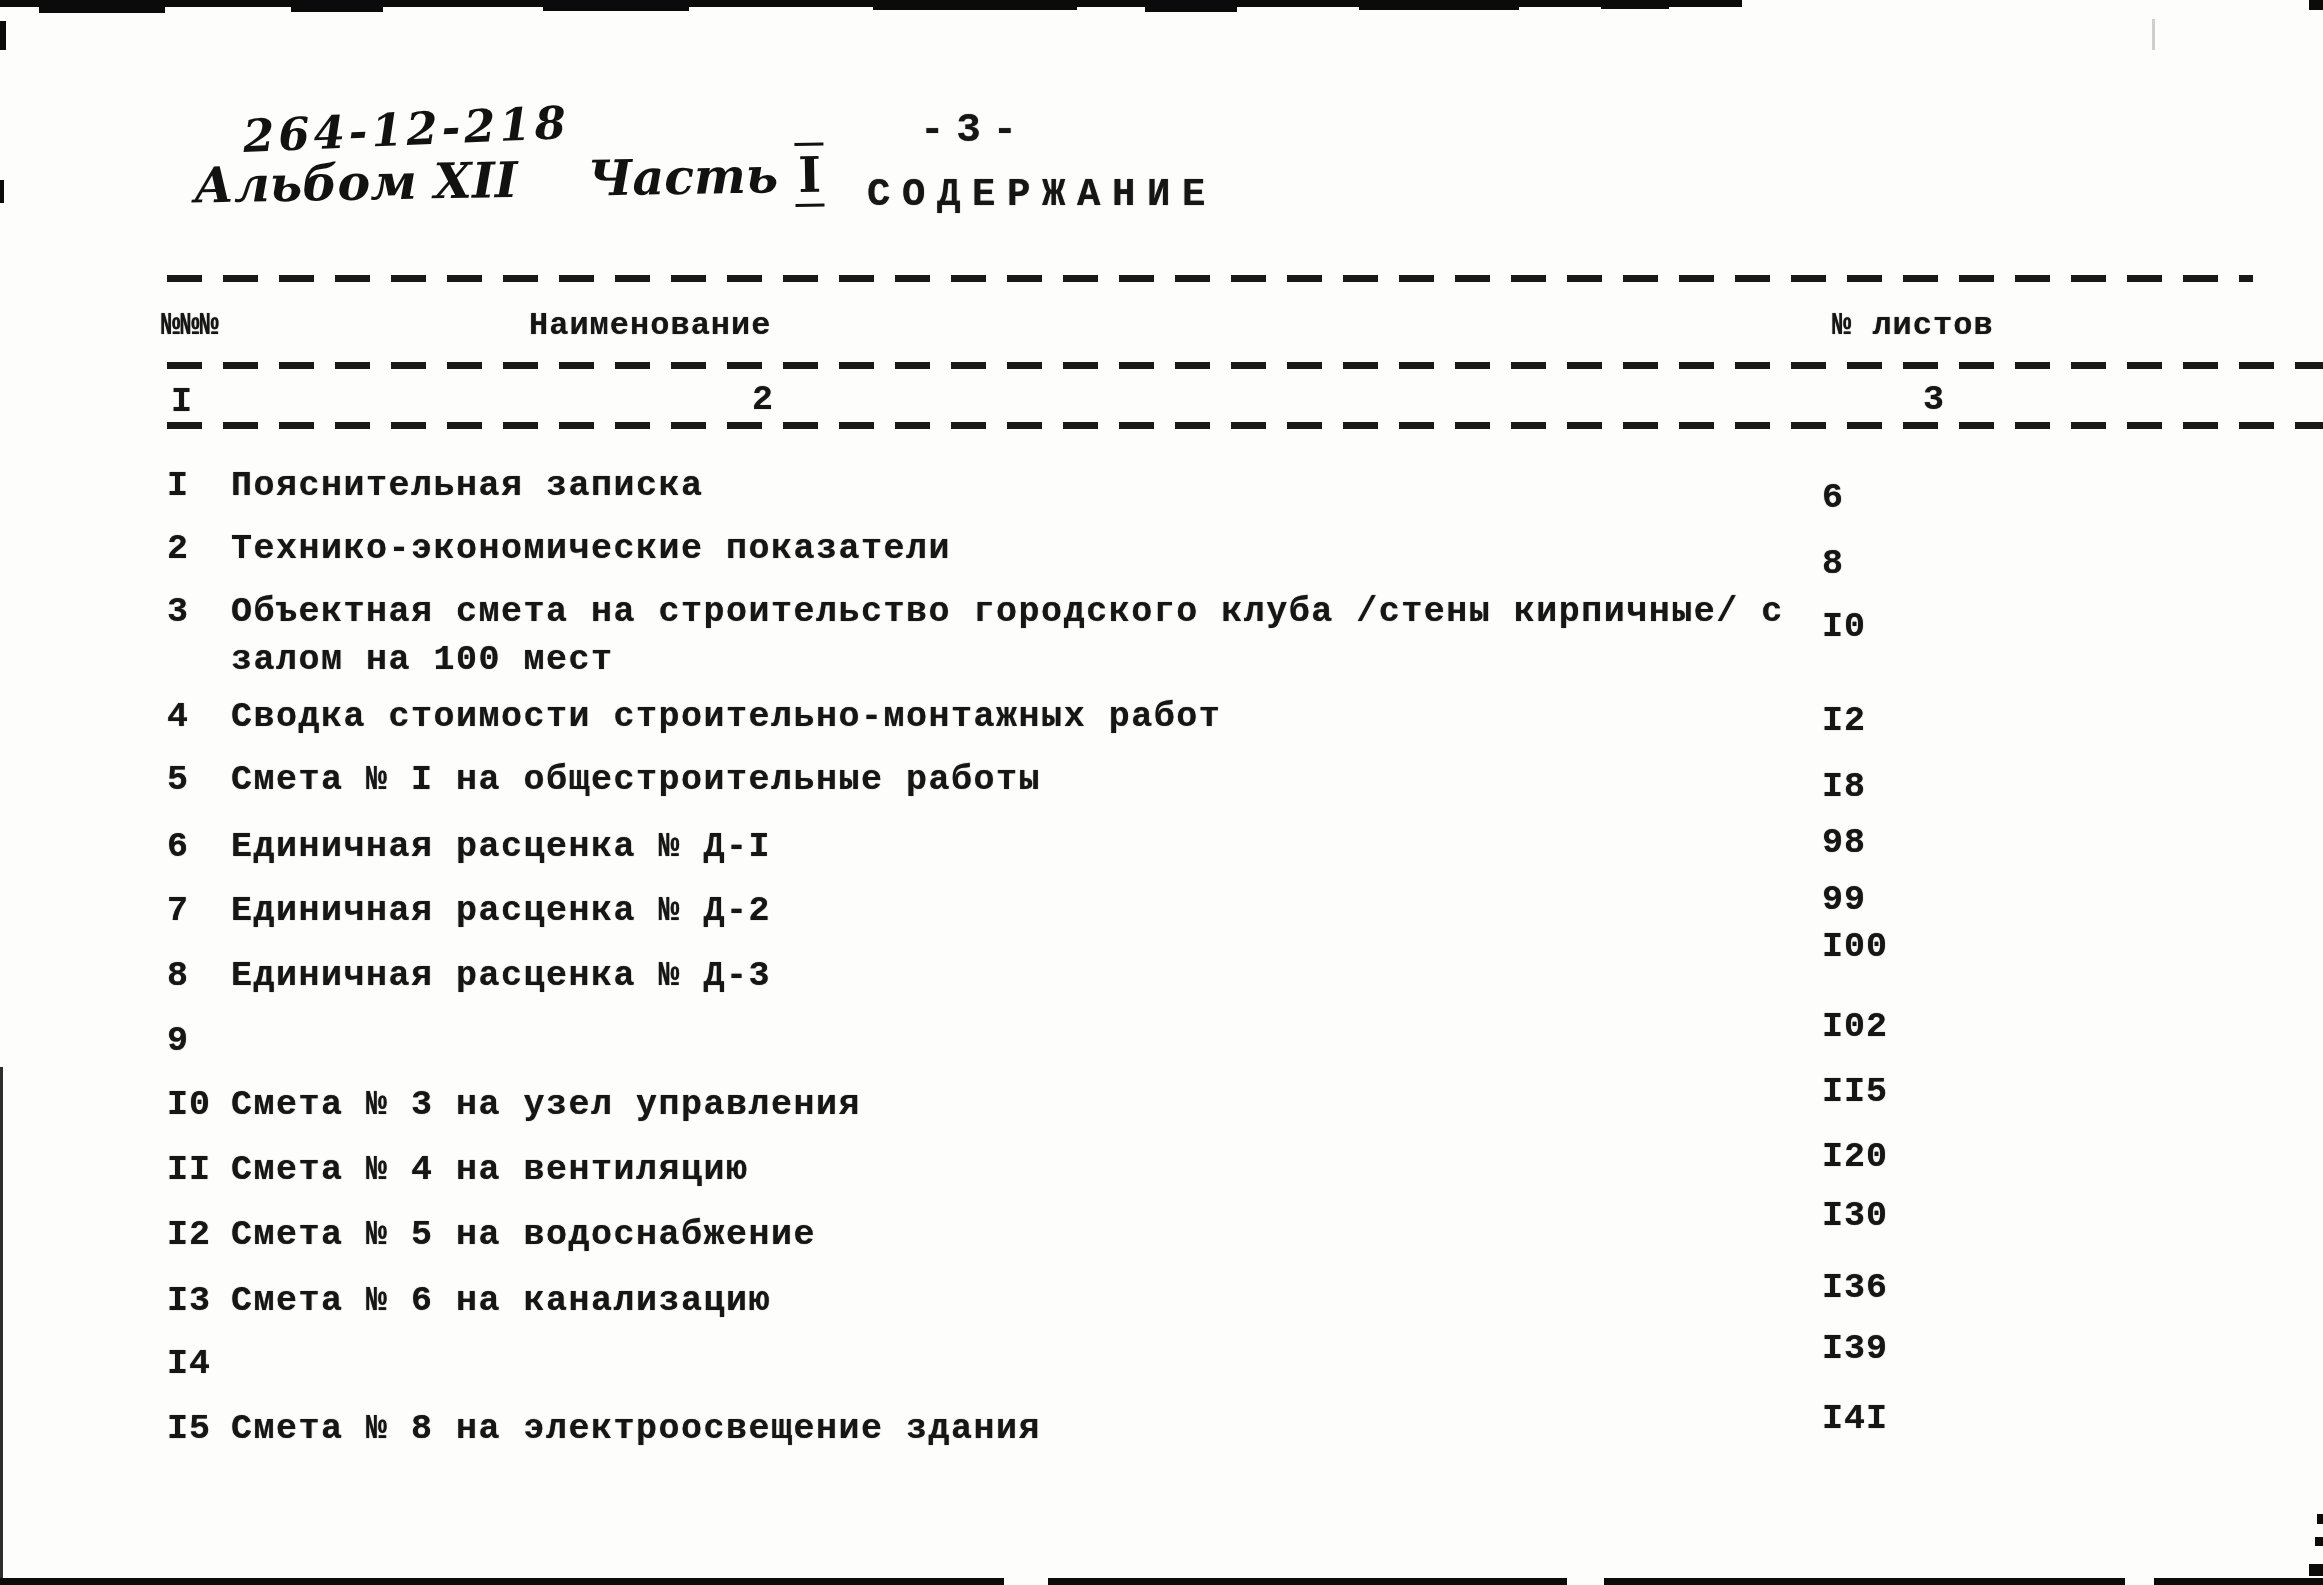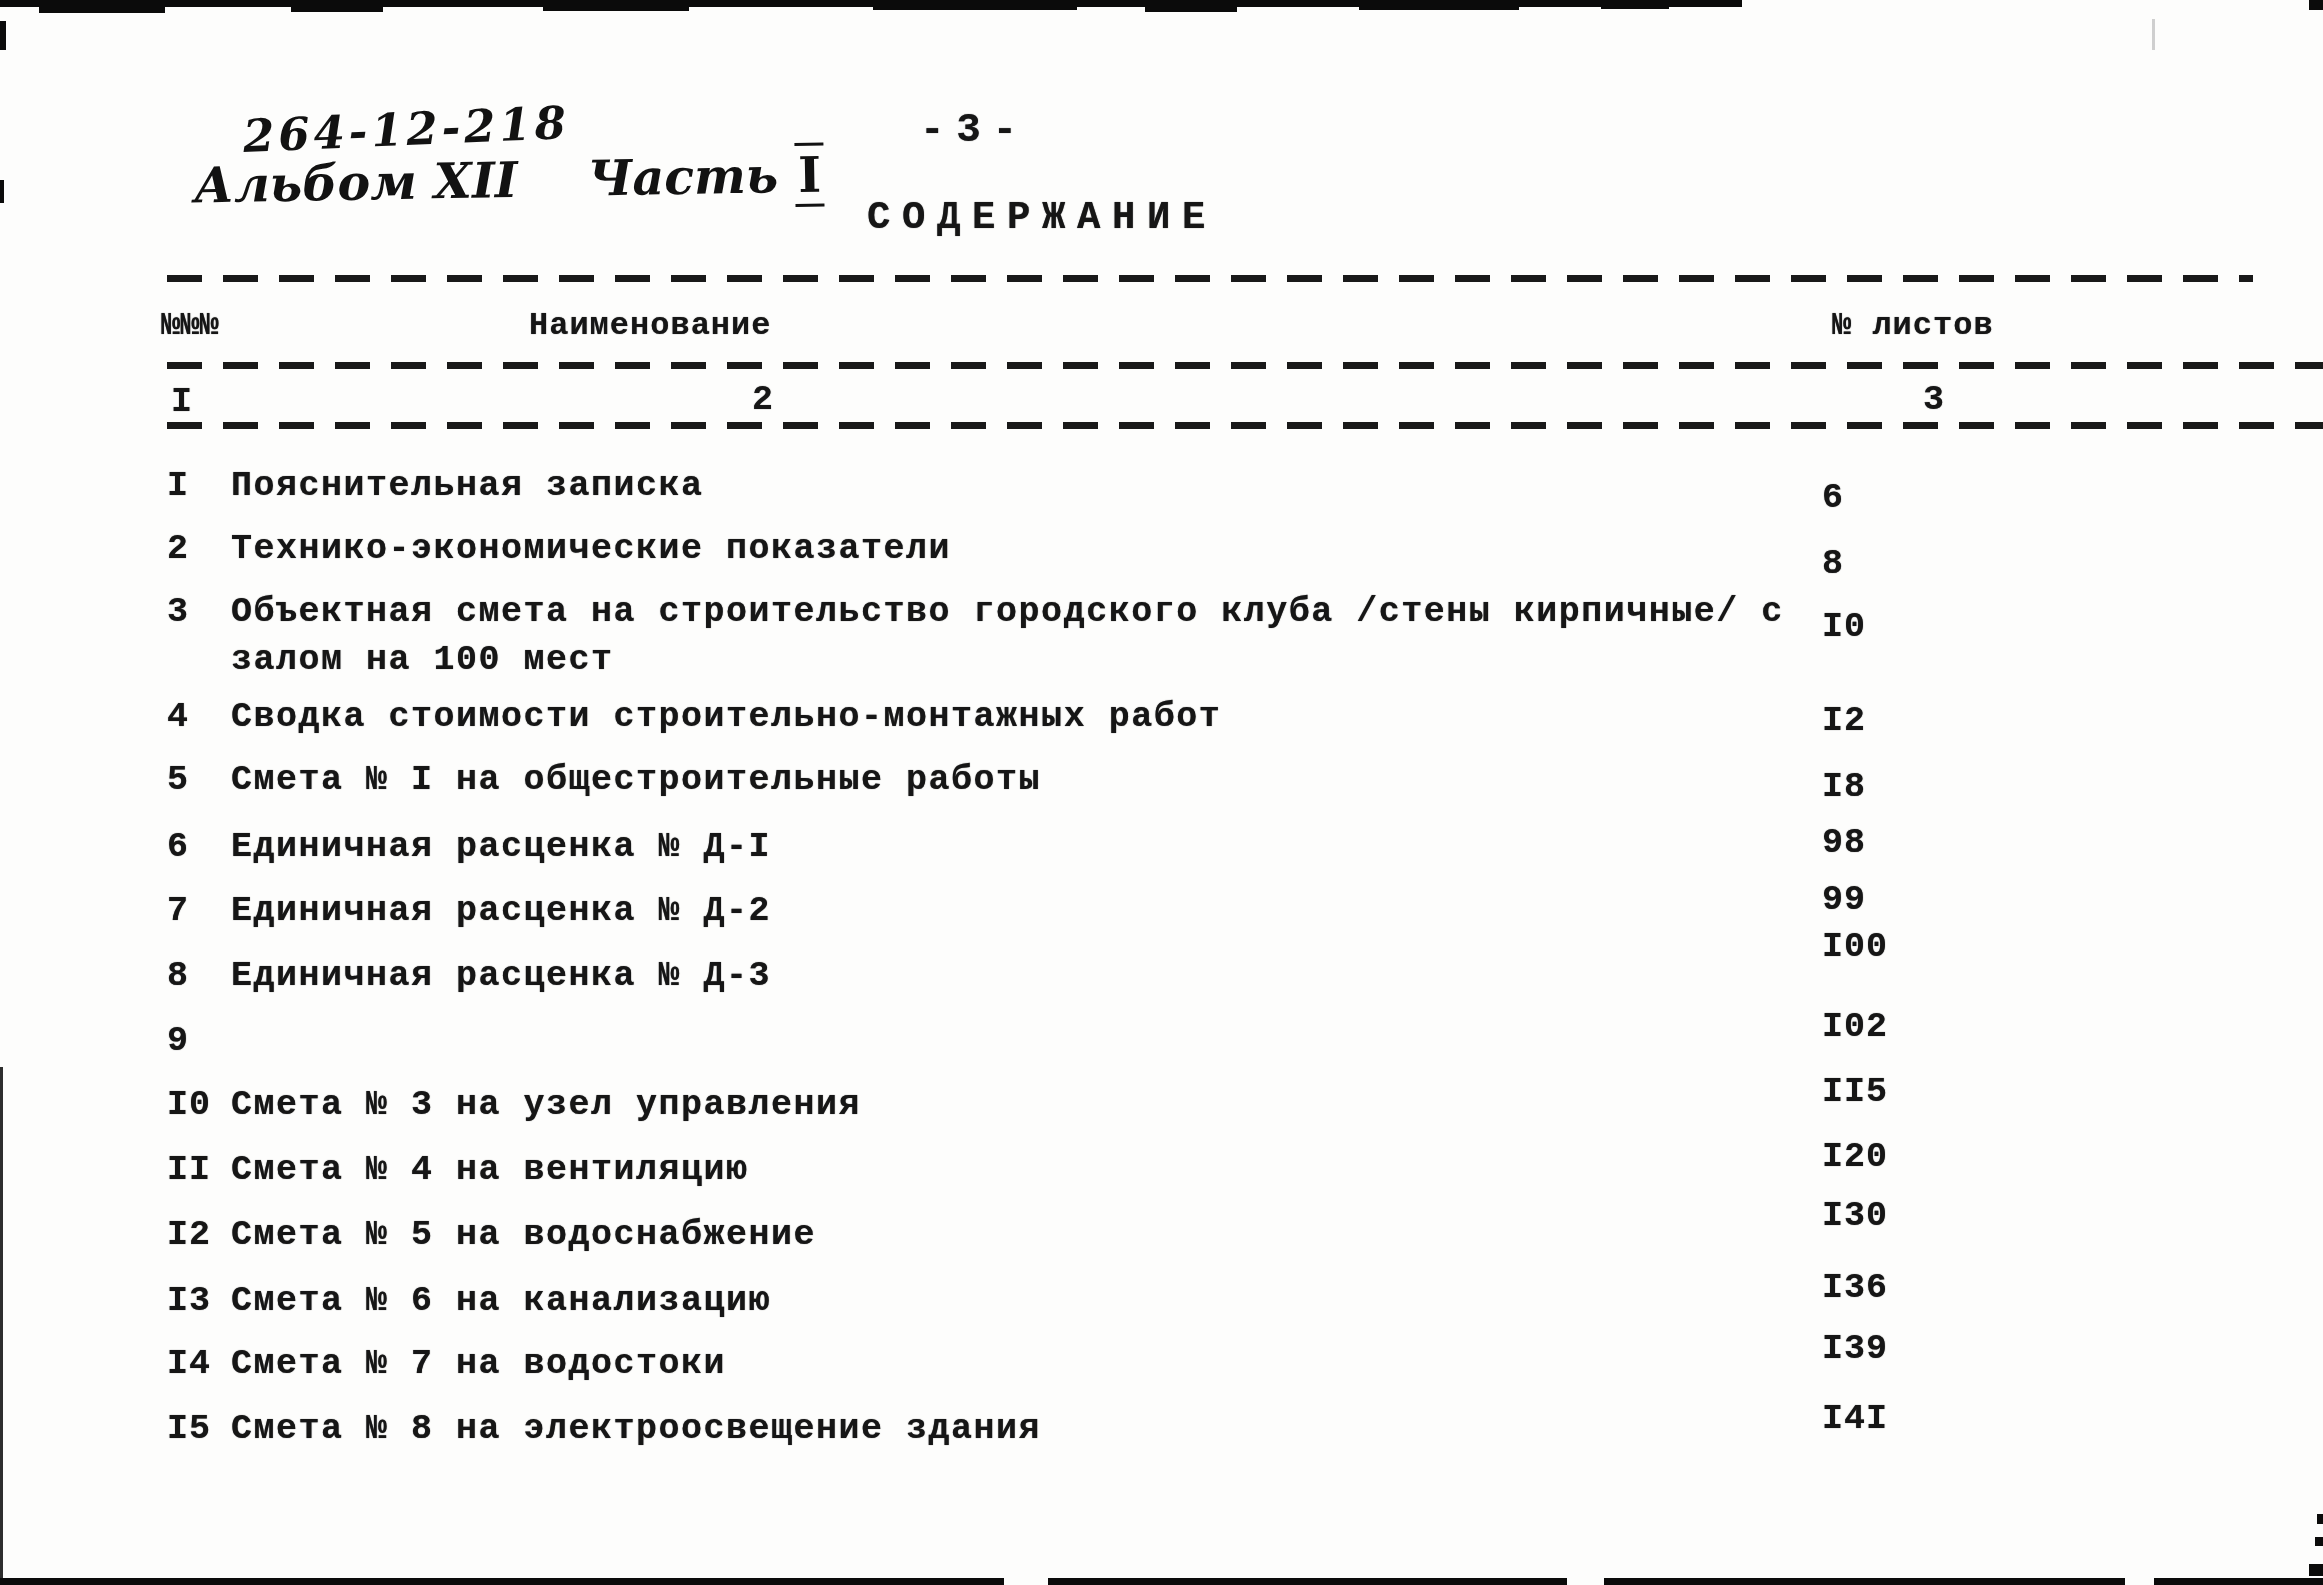--- a/index.html
+++ b/index.html
@@ -28,21 +28,21 @@
     font-style:italic;
     font-weight:700;
     white-space:nowrap;
     color:#121212;
   }
   .stamp1{left:243px;top:103px;font-size:45px;transform:rotate(-2.5deg);letter-spacing:3.9px;}
   .stamp2{left:194px;top:151px;font-size:49px;transform:rotate(-1deg);}
   .stamp2 .album{margin-right:70px;}
   .roman{border-top:3.9px solid #121212;border-bottom:3.9px solid #121212;padding:0 2.9px;font-style:normal;}
   .pageno{left:920px;top:107px;font-size:41px;letter-spacing:11.6px;}
-  .doctitle{left:867px;top:173px;font-size:39px;letter-spacing:11.6px;margin-top:23px;}
+  .doctitle{left:867px;top:173px;font-size:39px;letter-spacing:11.6px;}
   
   .dash{
     position:absolute;height:6.8px;
     background:repeating-linear-gradient(90deg,#191919 0 35px,transparent 35px 56px);
   }
   
   .row{position:absolute;left:167px;width:2156px;height:58px;}
   .row .num{position:absolute;left:0;top:0;font-weight:700;font-size:35px;letter-spacing:1px;text-shadow:0 0 1px rgba(30,30,30,.75);}
   .row .txt{position:absolute;left:64px;top:0;font-weight:700;font-size:35px;letter-spacing:1.5px;white-space:nowrap;text-shadow:0 0 1px rgba(30,30,30,.75);}
   .row .txt .l2{margin-top:7.8px;}
@@ -139,21 +139,20 @@
     <div class="txt">Смета № 5 на водоснабжение</div>
     <div class="sheets" style="top:-19.4px;">I30</div>
   </div>
   <div class="row" style="top:1281px;">
     <div class="num">I3</div>
     <div class="txt">Смета № 6 на канализацию</div>
     <div class="sheets" style="top:-12.6px;text-align:center;">I36</div>
   </div>
   <div class="row" style="top:1344px;">
     <div class="num">I4</div>
-    <div class="txt">Смета № 7 на водостоки</div>
     <div class="sheets" style="top:-14.6px;">I39</div>
   </div>
   <div class="row" style="top:1409px;">
     <div class="num">I5</div>
     <div class="txt">Смета № 8 на электроосвещение здания</div>
     <div class="sheets" style="top:-9.7px;">I4I</div>
   </div>
 
   <div class="art" style="left:0;top:0;width:1742px;height:6.8px;"></div>
   <div class="art" style="left:39px;top:0;width:126px;height:12.6px;"></div>

